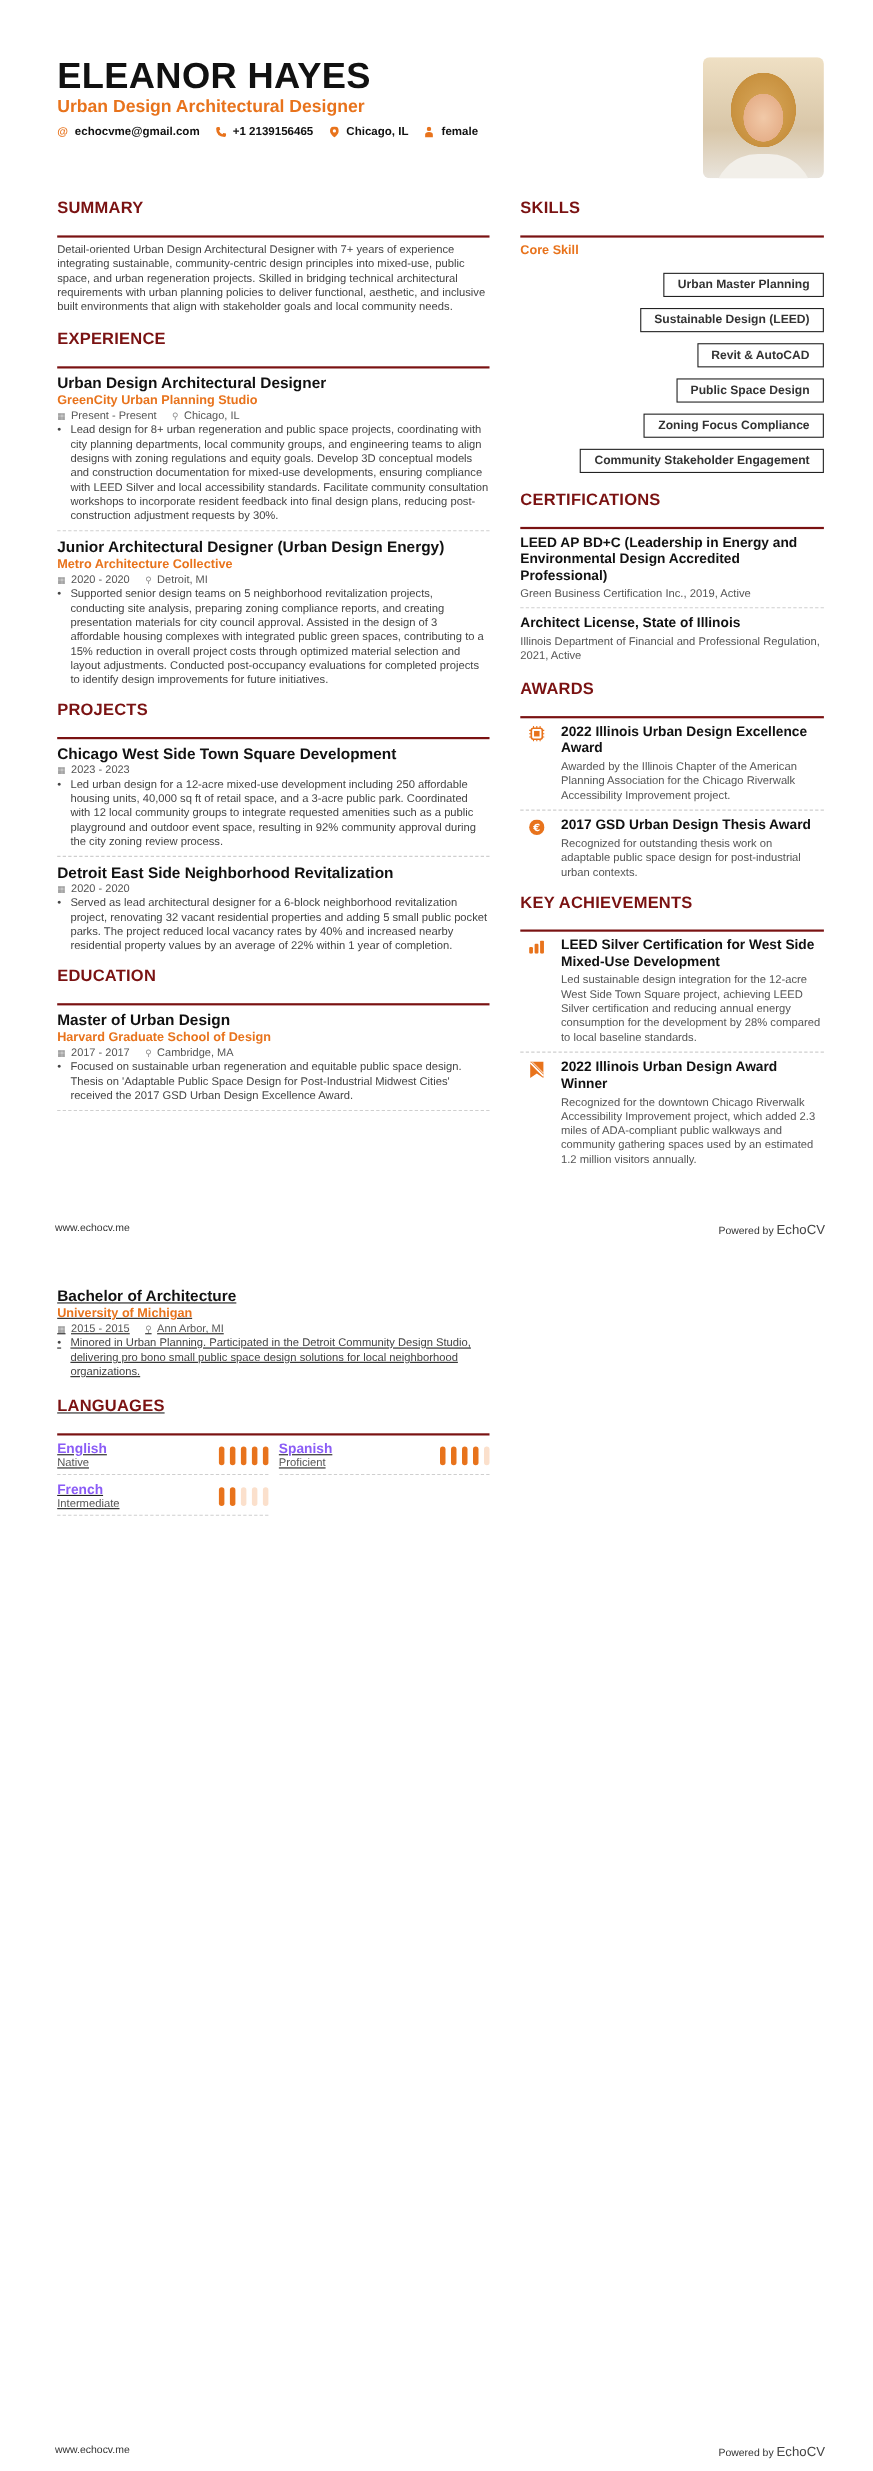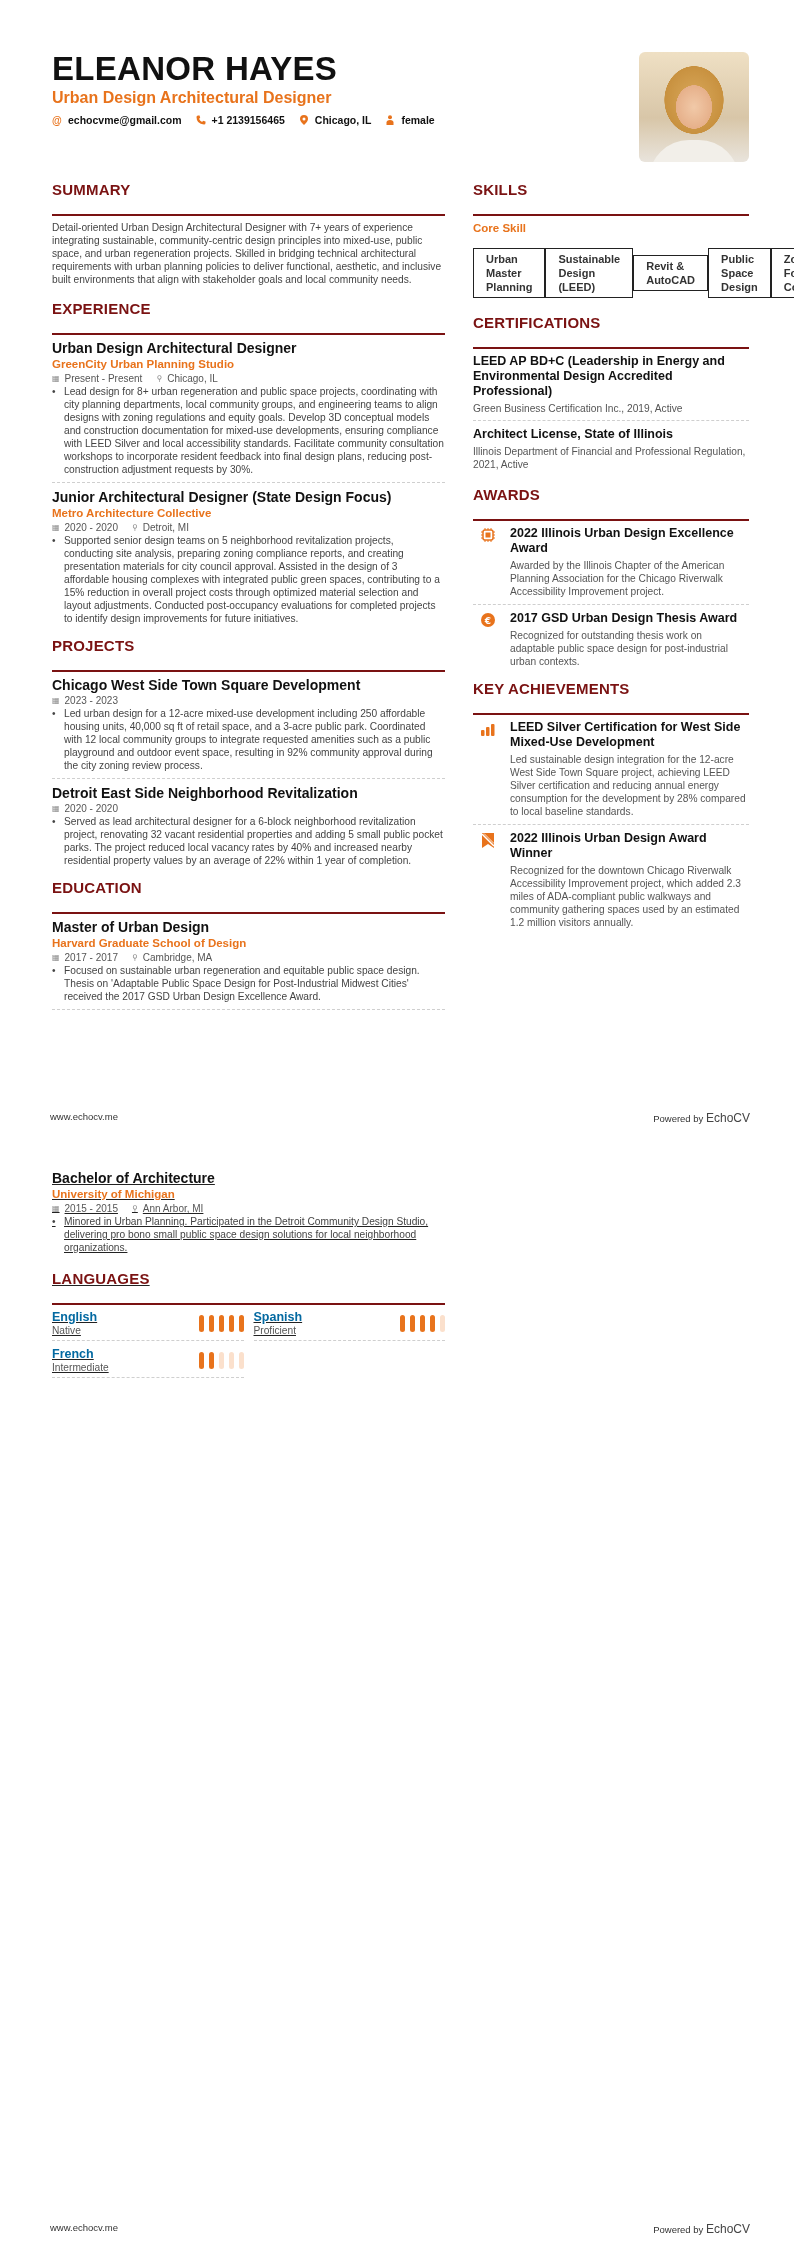--- a/index.html
+++ b/index.html
@@ -34,39 +34,39 @@
     .e-title { font-size: 14px; font-weight: bold; color: #111; line-height: 17px; }
     .e-org { font-size: 11.5px; font-weight: bold; color: #e8731c; line-height: 15px; }
     .e-meta { display: flex; align-items: center; font-size: 10px; color: #555; line-height: 13px; }
     .e-meta .mi { display: inline-flex; align-items: center; margin-right: 14px; }
     .e-meta .g { font-size: 8px; color: #888; margin-right: 5px; }
     .bullet { display: flex; font-size: 10.2px; color: #444; line-height: 13px; }
     .bullet .dot { width: 12px; flex: 0 0 12px; color: #444; }
 
     .skill-sub { font-size: 11.5px; font-weight: bold; color: #e8731c; line-height: 15px; margin-bottom: 3px; }
     .skill-tag { display: inline-block; border: 1.5px solid #222; padding: 3px 12px; font-size: 11px; font-weight: bold; color: #333; margin-bottom: 10px; line-height: 14px; }
-    .skills-list { display: flex; align-items: center; margin-top: 12px; }
+    .skills-list { display: flex; flex-direction: column; align-items: flex-end; margin-top: 12px; }
 
     .cert { border-bottom: 1px dashed #cfcfcf; padding-bottom: 5px; margin-bottom: 6px; }
     .cert.last { border-bottom: none; }
     .cert-t { font-size: 12.5px; font-weight: bold; color: #111; line-height: 15px; }
     .cert-s { font-size: 10.2px; color: #555; line-height: 13px; margin-top: 3px; }
 
     .aw { display: flex; border-bottom: 1px dashed #cfcfcf; padding-bottom: 6px; margin-bottom: 6px; }
     .aw.last { border-bottom: none; }
     .aw .aic { width: 37px; flex: 0 0 37px; padding-left: 8px; padding-top: 2px; }
     .aw .at { font-size: 12.5px; font-weight: bold; color: #111; line-height: 15px; }
     .aw .ad { font-size: 10.2px; color: #555; line-height: 13px; margin-top: 3px; }
 
     .footer { position: absolute; left: 50px; width: 700px; display: flex; justify-content: space-between; align-items: flex-start; font-size: 9.5px; color: #333; }
     .footer .brand { font-size: 12px; color: #444; }
 
     .langs { display: grid; grid-template-columns: 1fr 1fr; column-gap: 10px; }
     .lang { display: flex; justify-content: space-between; align-items: center; border-bottom: 1px dashed #cfcfcf; padding-bottom: 3px; margin-bottom: 6px; }
-    .lang .ln { font-size: 12.5px; font-weight: bold; color: #0369a1; line-height: 14px; }
+    .lang .ln { font-size: 12.5px; font-weight: bold; color: #8b5cf6; line-height: 14px; }
     .lang .ll { font-size: 10.2px; color: #555; line-height: 13px; }
     .bars { display: flex; }
     .bars span { width: 5px; height: 17px; border-radius: 3px; margin-left: 5px; background: #e8731c; }
     .bars span.off { background: #fbe0cc; }
   </style>
 </head>
 <body>
 
 <div class="page page1">
 
@@ -132,21 +132,21 @@
               <span class="g">⚲</span>
               <span>Chicago, IL</span>
             </span>
         </div>
         <div class="bullet">
             <span class="dot">•</span>
             <span>Lead design for 8+ urban regeneration and public space projects, coordinating with city planning departments, local community groups, and engineering teams to align designs with zoning regulations and equity goals. Develop 3D conceptual models and construction documentation for mixed-use developments, ensuring compliance with LEED Silver and local accessibility standards. Facilitate community consultation workshops to incorporate resident feedback into final design plans, reducing post-construction adjustment requests by 30%.</span>
           </div>
       </div>
       <div class="entry last">
-        <div class="e-title">Junior Architectural Designer (State Design Focus)</div>
+        <div class="e-title">Junior Architectural Designer (Urban Design Energy)</div>
         <div class="e-org">Metro Architecture Collective</div>
         <div class="e-meta">
           <span class="mi">
               <span class="g">▦</span>
               <span>2020 - 2020</span>
             </span>
           <span class="mi">
               <span class="g">⚲</span>
               <span>Detroit, MI</span>
             </span>

